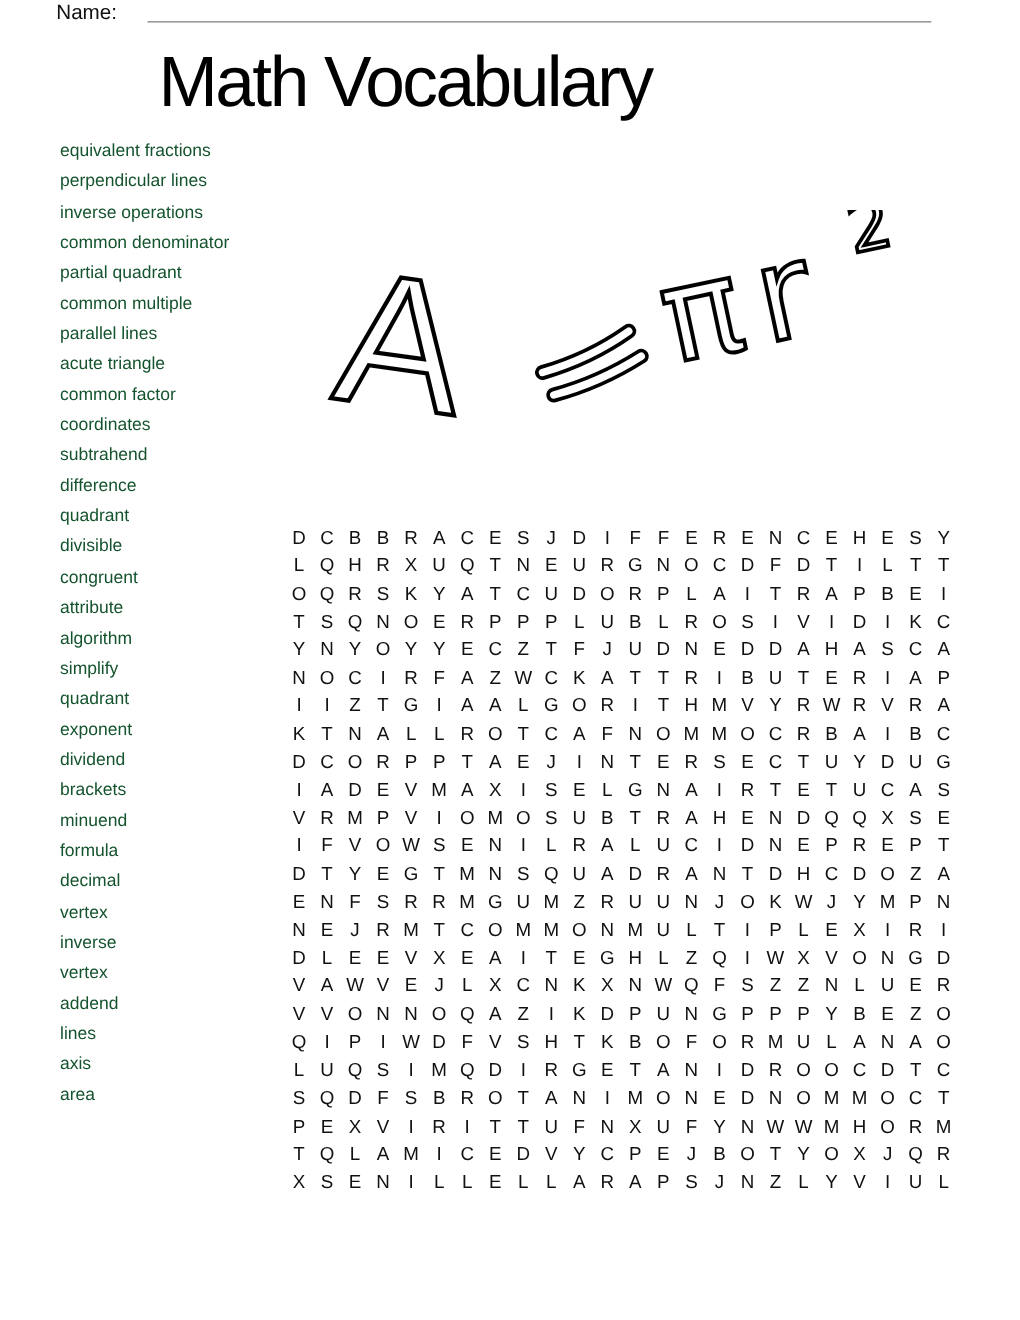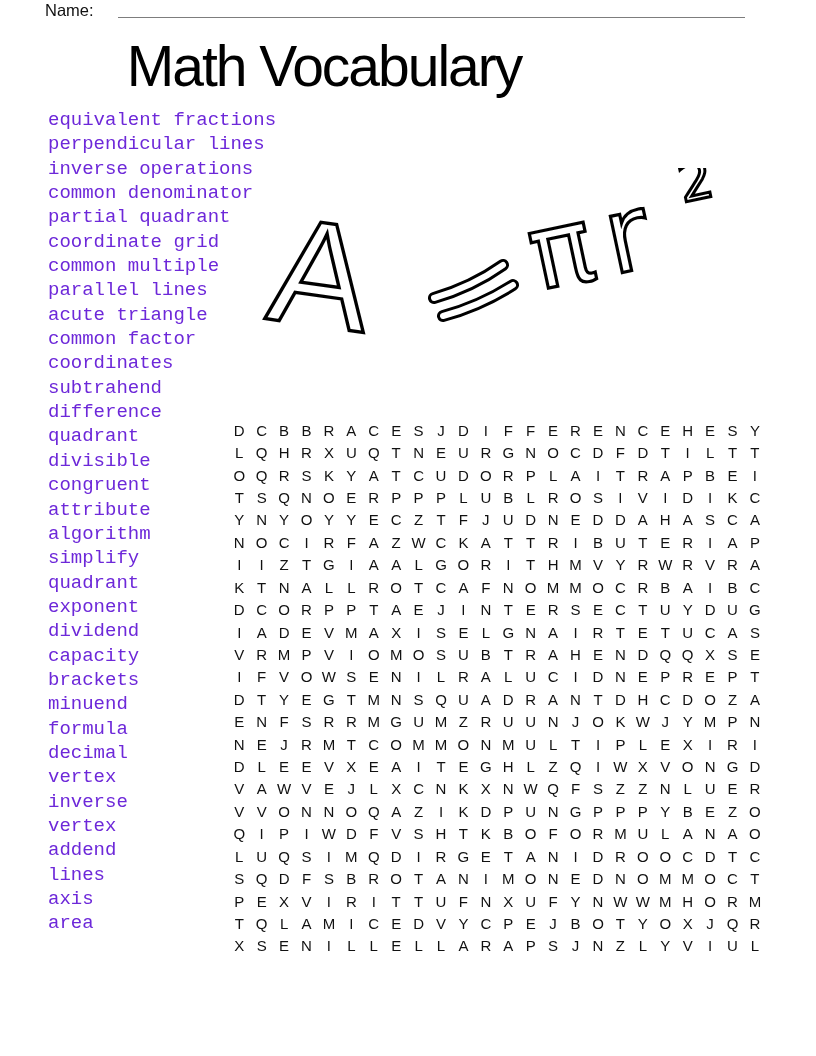--- a/index.html
+++ b/index.html
@@ -27,24 +27,23 @@
   }
   .page-title {
     position: absolute; top: 33px; left: 0; width: 648px;
     text-align: center;
     font-size: 57px; font-weight: 400; color: #000;
     letter-spacing: -2px;
     font-family: "Liberation Sans", sans-serif;
   }
   .word-list {
     position: absolute; left: 48px; top: 108px;
-    font-size: 19px; line-height: 24.35px;
-    color: #6d28d9;
+    font-size: 14px; line-height: 24.35px;
+    color: #14532d;
     white-space: nowrap;
-    font-family: Liberation Mono, monospace;
   }
   .illustration {
     position: absolute; left: 252px; top: 168px;
     width: 490px; height: 178px;
   }
   .ws-grid {
     position: absolute; left: 228px; top: 419px;
   }
   .ws-row { display: flex; height: 22.43px; }
   .ws-cell {
@@ -63,38 +62,36 @@
 </div>
 
 <h1 class="page-title">Math Vocabulary</h1>
 
 <div class="word-list">
     <div>equivalent fractions</div>
     <div>perpendicular lines</div>
     <div>inverse operations</div>
     <div>common denominator</div>
     <div>partial quadrant</div>
-    <div>coordinate grid</div>
     <div>common multiple</div>
     <div>parallel lines</div>
     <div>acute triangle</div>
     <div>common factor</div>
     <div>coordinates</div>
     <div>subtrahend</div>
     <div>difference</div>
     <div>quadrant</div>
     <div>divisible</div>
     <div>congruent</div>
     <div>attribute</div>
     <div>algorithm</div>
     <div>simplify</div>
     <div>quadrant</div>
     <div>exponent</div>
     <div>dividend</div>
-    <div>capacity</div>
     <div>brackets</div>
     <div>minuend</div>
     <div>formula</div>
     <div>decimal</div>
     <div>vertex</div>
     <div>inverse</div>
     <div>vertex</div>
     <div>addend</div>
     <div>lines</div>
     <div>axis</div>

